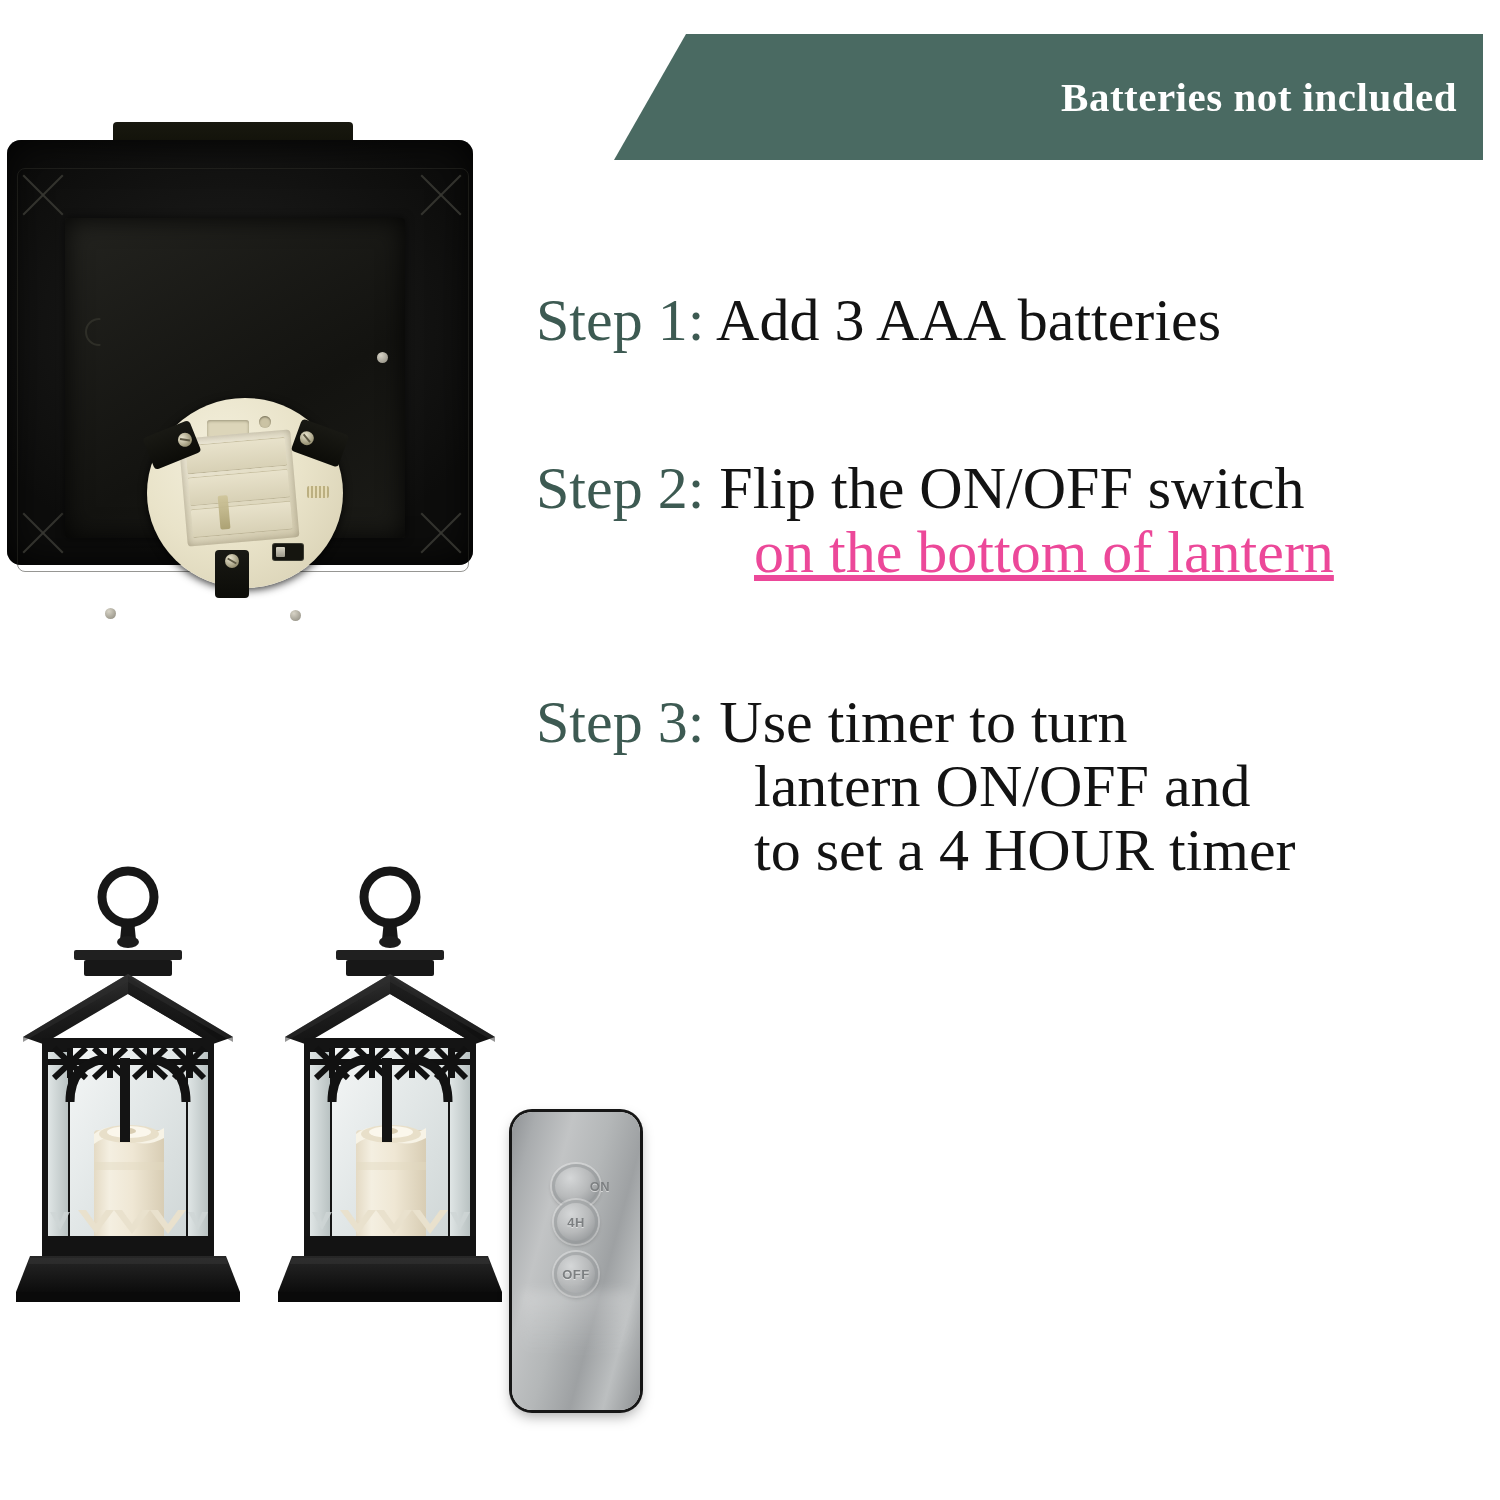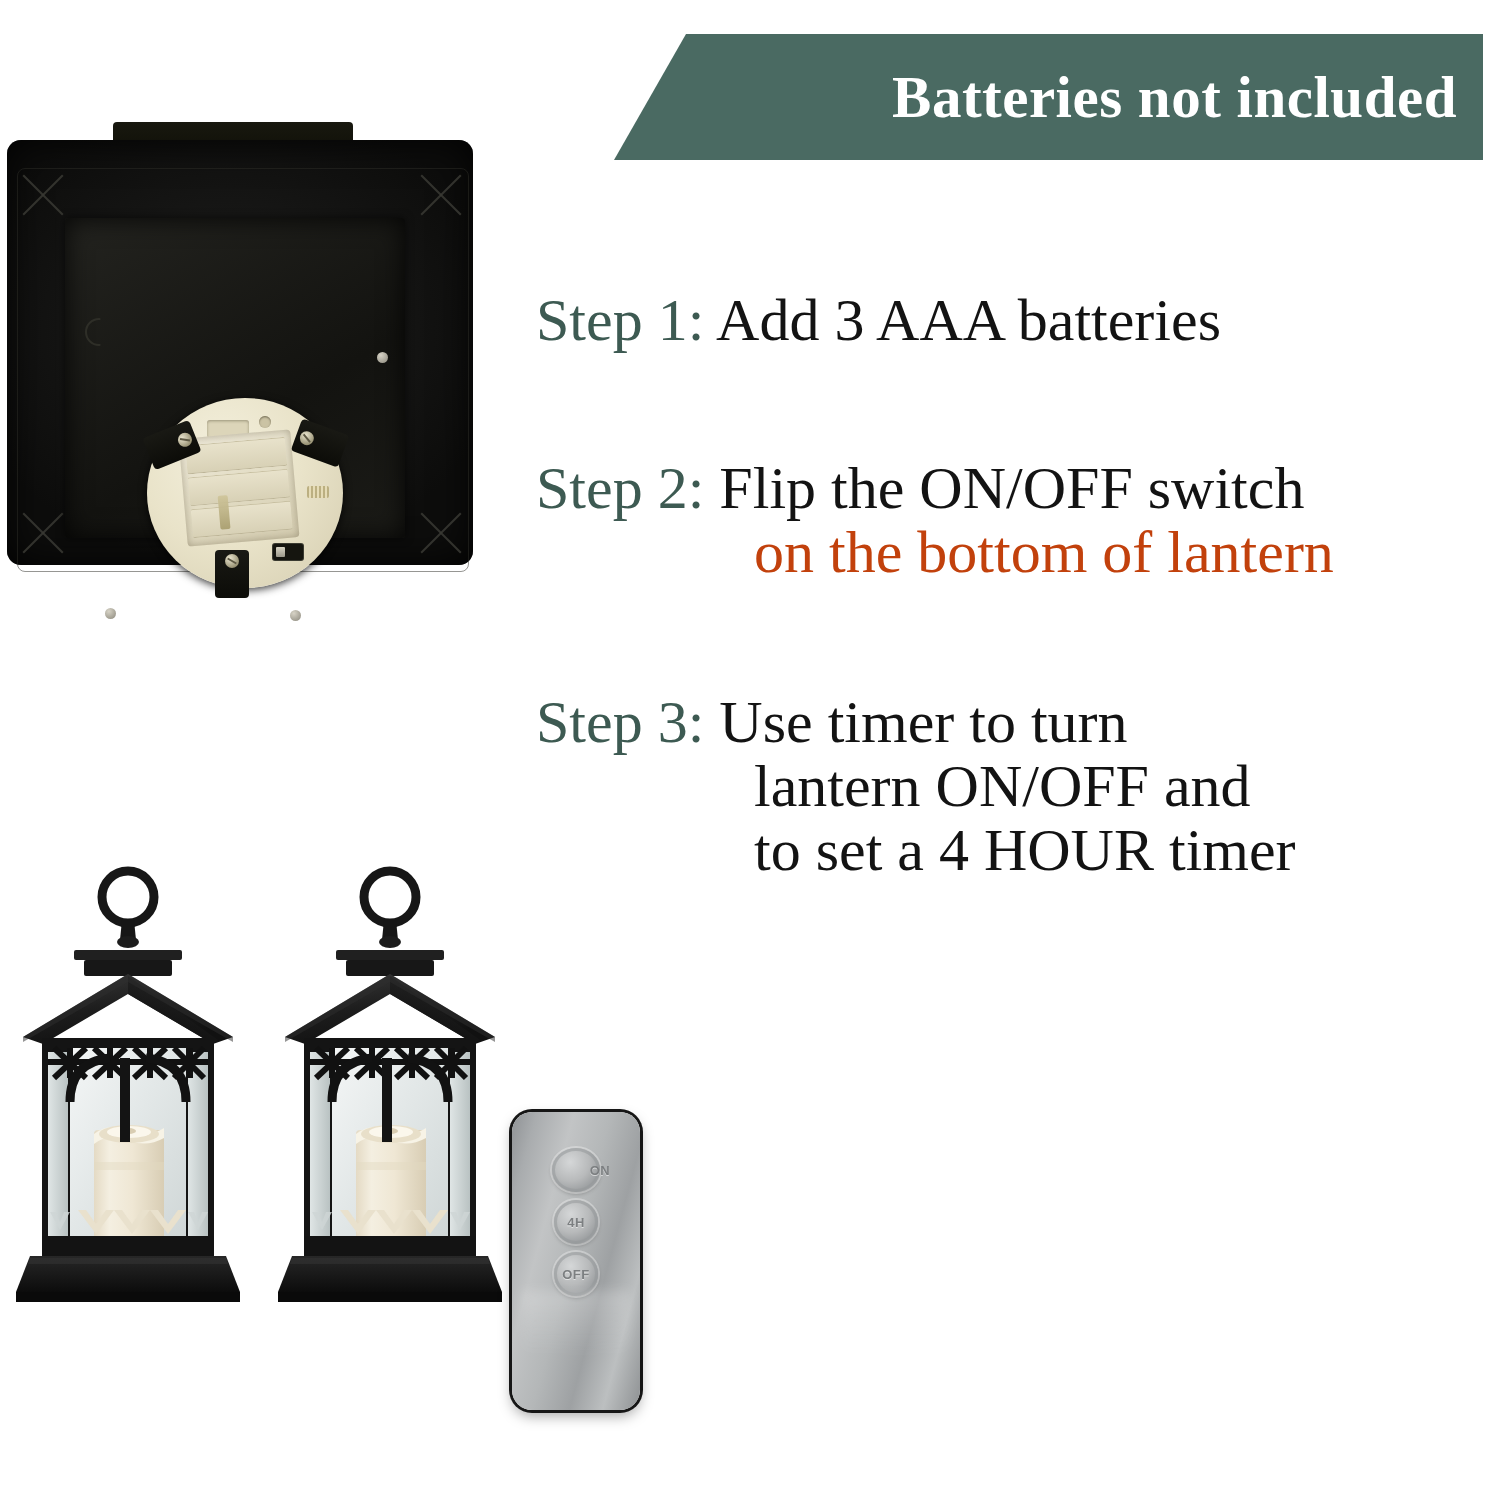--- a/index.html
+++ b/index.html
@@ -15,21 +15,21 @@
   
   .banner{
     position:absolute; left:614px; top:34px; width:869px; height:126px;
     background:var(--brand,#4a6a62);
     clip-path: polygon(72px 0, 100% 0, 100% 100%, 0 100%);
     display:flex; align-items:center; justify-content:flex-end;
     padding-right:26px;
   }
   .banner-text{
     color:#ffffff;
-    font-size:59px;
+    font-size:41px;
     font-weight:bold;
     letter-spacing:.5px;
     white-space:nowrap;
     line-height:1;
     font-family:"Liberation Serif", serif;
   }
 
   
   .steps{ position:absolute; left:513px; top:288px; width:960px; }
   .step{ margin-bottom:0;margin-left:23px; }
@@ -202,21 +202,21 @@
     width:44px; height:44px; border-radius:50%;
     background:radial-gradient(circle at 38% 32%, #d5d7d8 0%, #b8babb 45%, #9b9ea0 72%, #c3c5c6 100%);
     box-shadow: 0 0 0 2px rgba(255,255,255,.35), inset 0 0 0 3px rgba(150,153,155,.55),
                 0 2px 4px rgba(0,0,0,.28);
     display:flex; align-items:center; justify-content:center;
     font-family:"Liberation Sans", sans-serif;
     font-size:13px; font-weight:bold; color:#7c7f81;
     letter-spacing:.5px;
     text-shadow: 0 1px 0 rgba(255,255,255,.55);
   }
-  #btn-on{ top:36px;padding-left:48px; }
+  #btn-on{ top:52px;padding-left:48px; }
   #btn-4h{ top:88px; }
   #btn-off{ top:140px; }
 </style>
 </head>
 <body>
 
 <div id="stage">
 
   <div class="banner" style="background: rgb(74, 106, 98);">
     <span class="banner-text" style="color: rgb(255, 255, 255);">Batteries not included</span>
@@ -272,21 +272,21 @@
         <span class="step-label" style="color: rgb(61, 90, 82);">Step 1:</span>
         <span>Add 3 AAA batteries</span>
       </div>
     </div>
 
     <div class="step" id="step2">
       <div class="step-line">
         <span class="step-label" style="color: rgb(61, 90, 82);">Step 2:</span>
         <span>Flip the ON/OFF switch</span>
       </div>
-      <div class="step-line indent" style="color: #c2410c;">
+      <div class="step-line indent" style="color: #ec4899; text-decoration: underline;">
         <span>on the bottom of lantern</span>
       </div>
     </div>
 
     <div class="step" id="step3">
       <div class="step-line">
         <span class="step-label" style="color: rgb(61, 90, 82);">Step 3:</span>
         <span>Use timer to turn</span>
       </div>
       <div class="step-line indent" style="color: rgb(19, 19, 19);">

